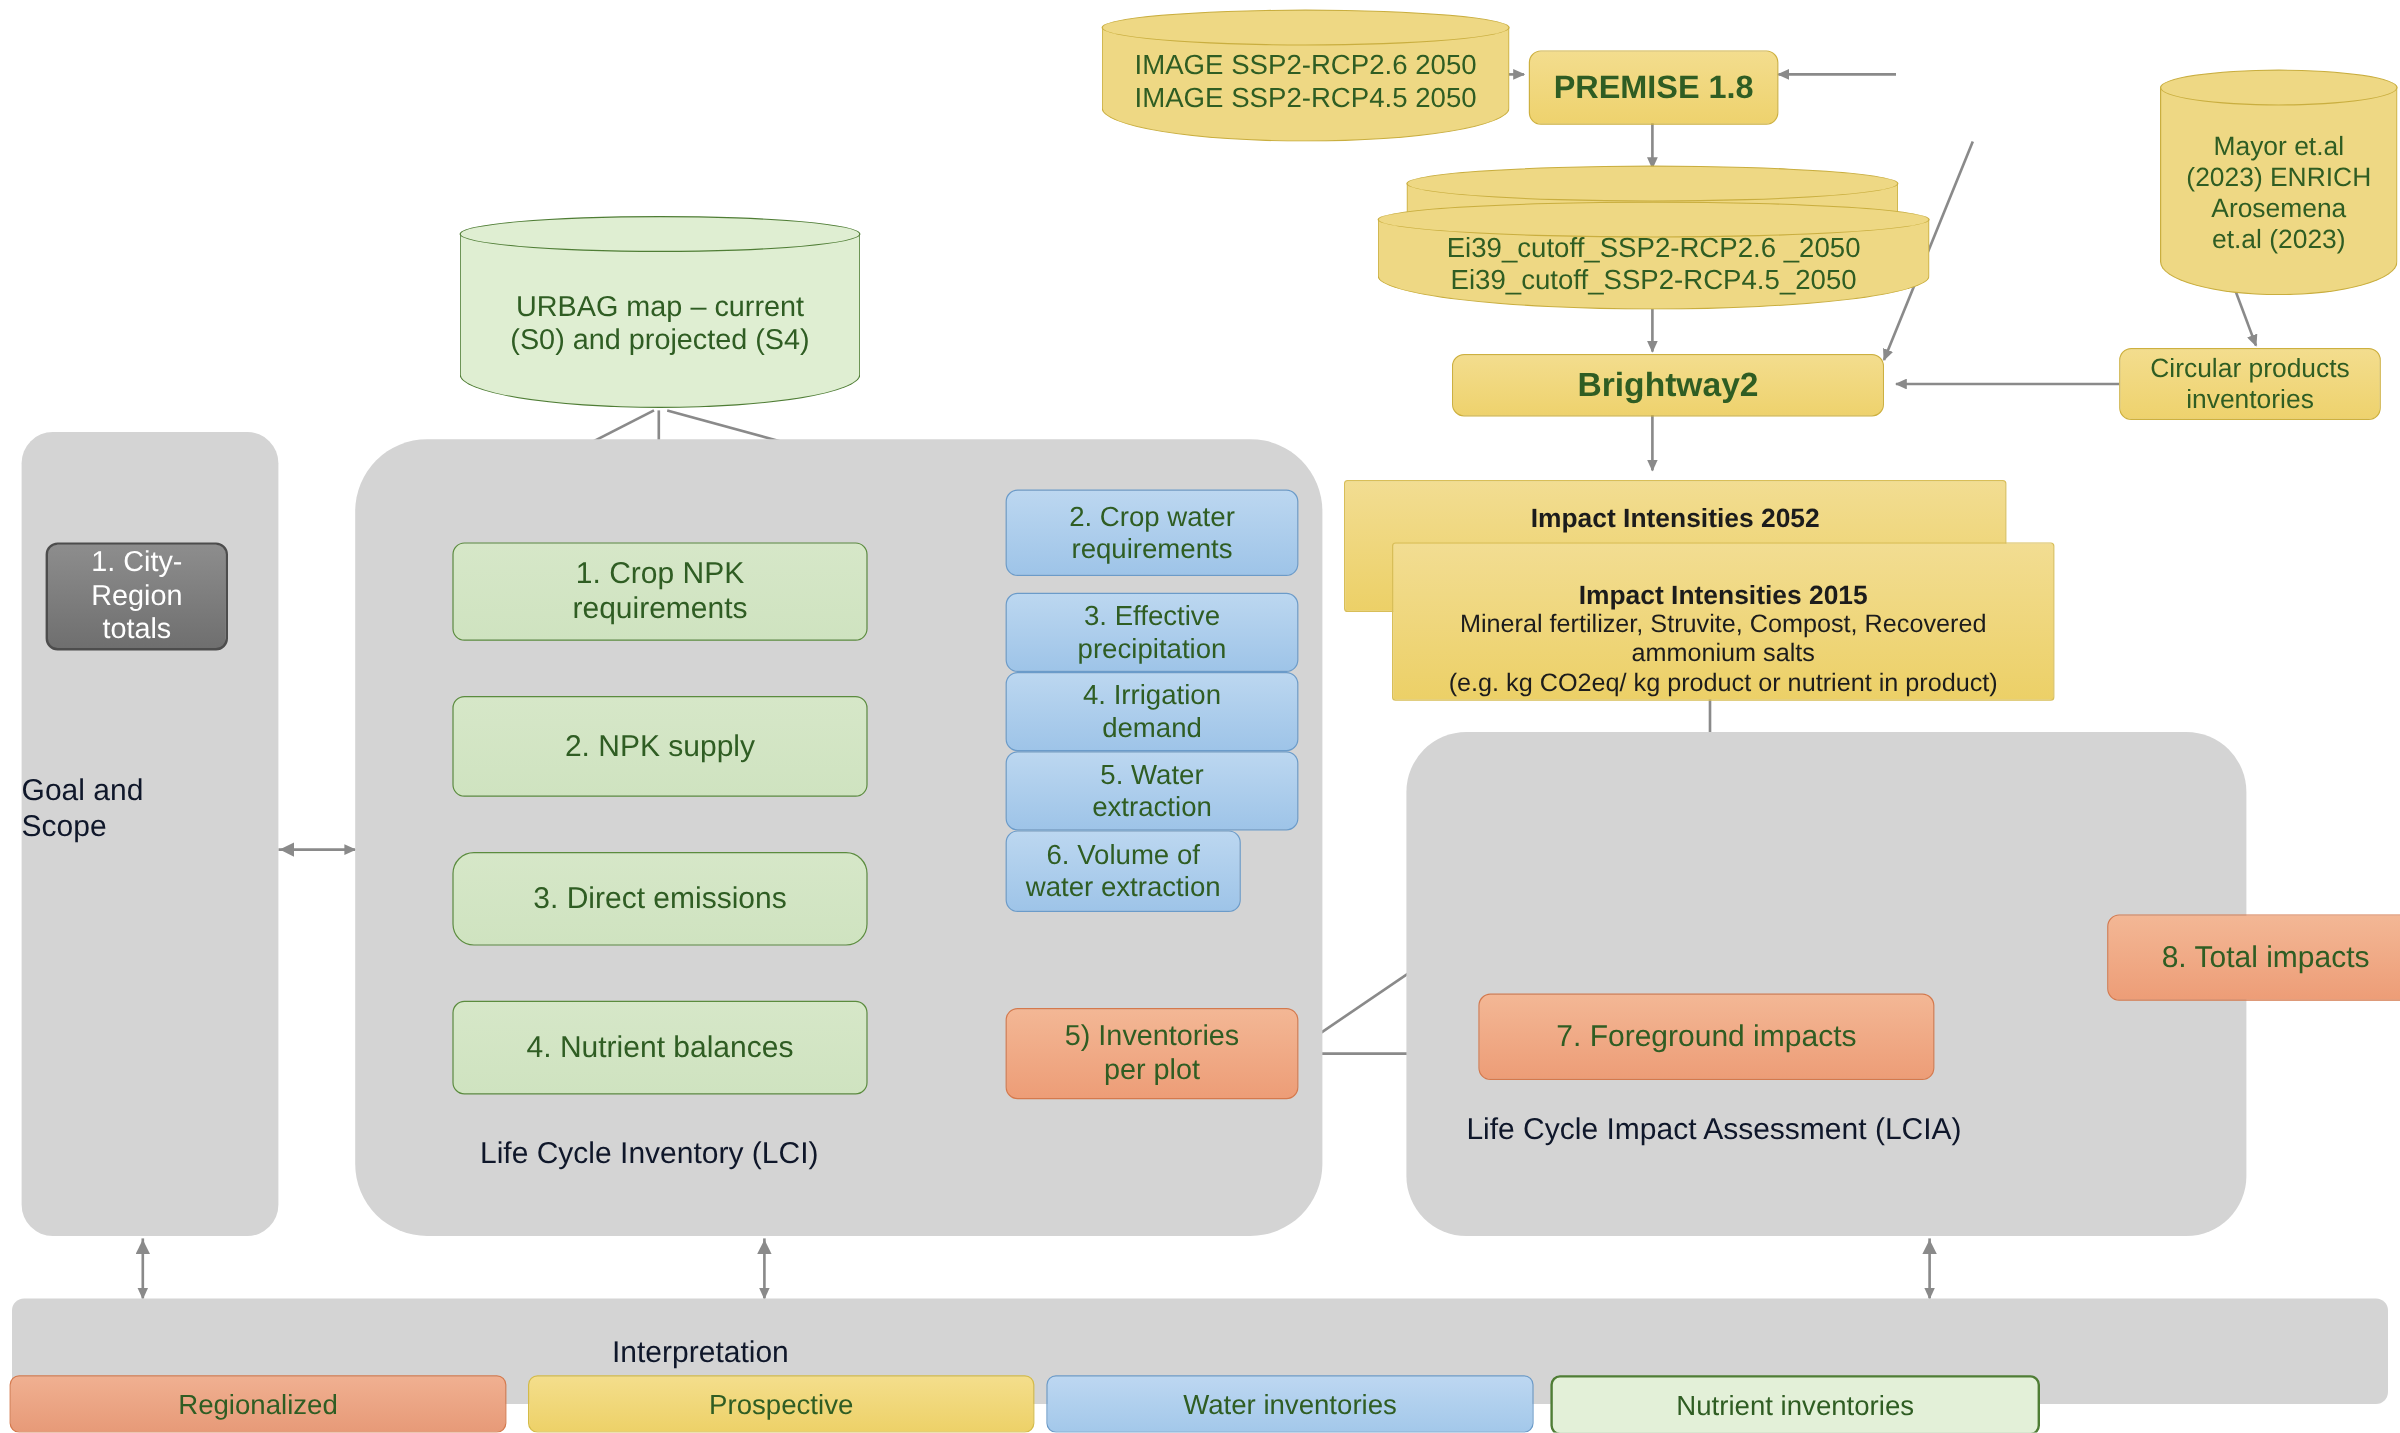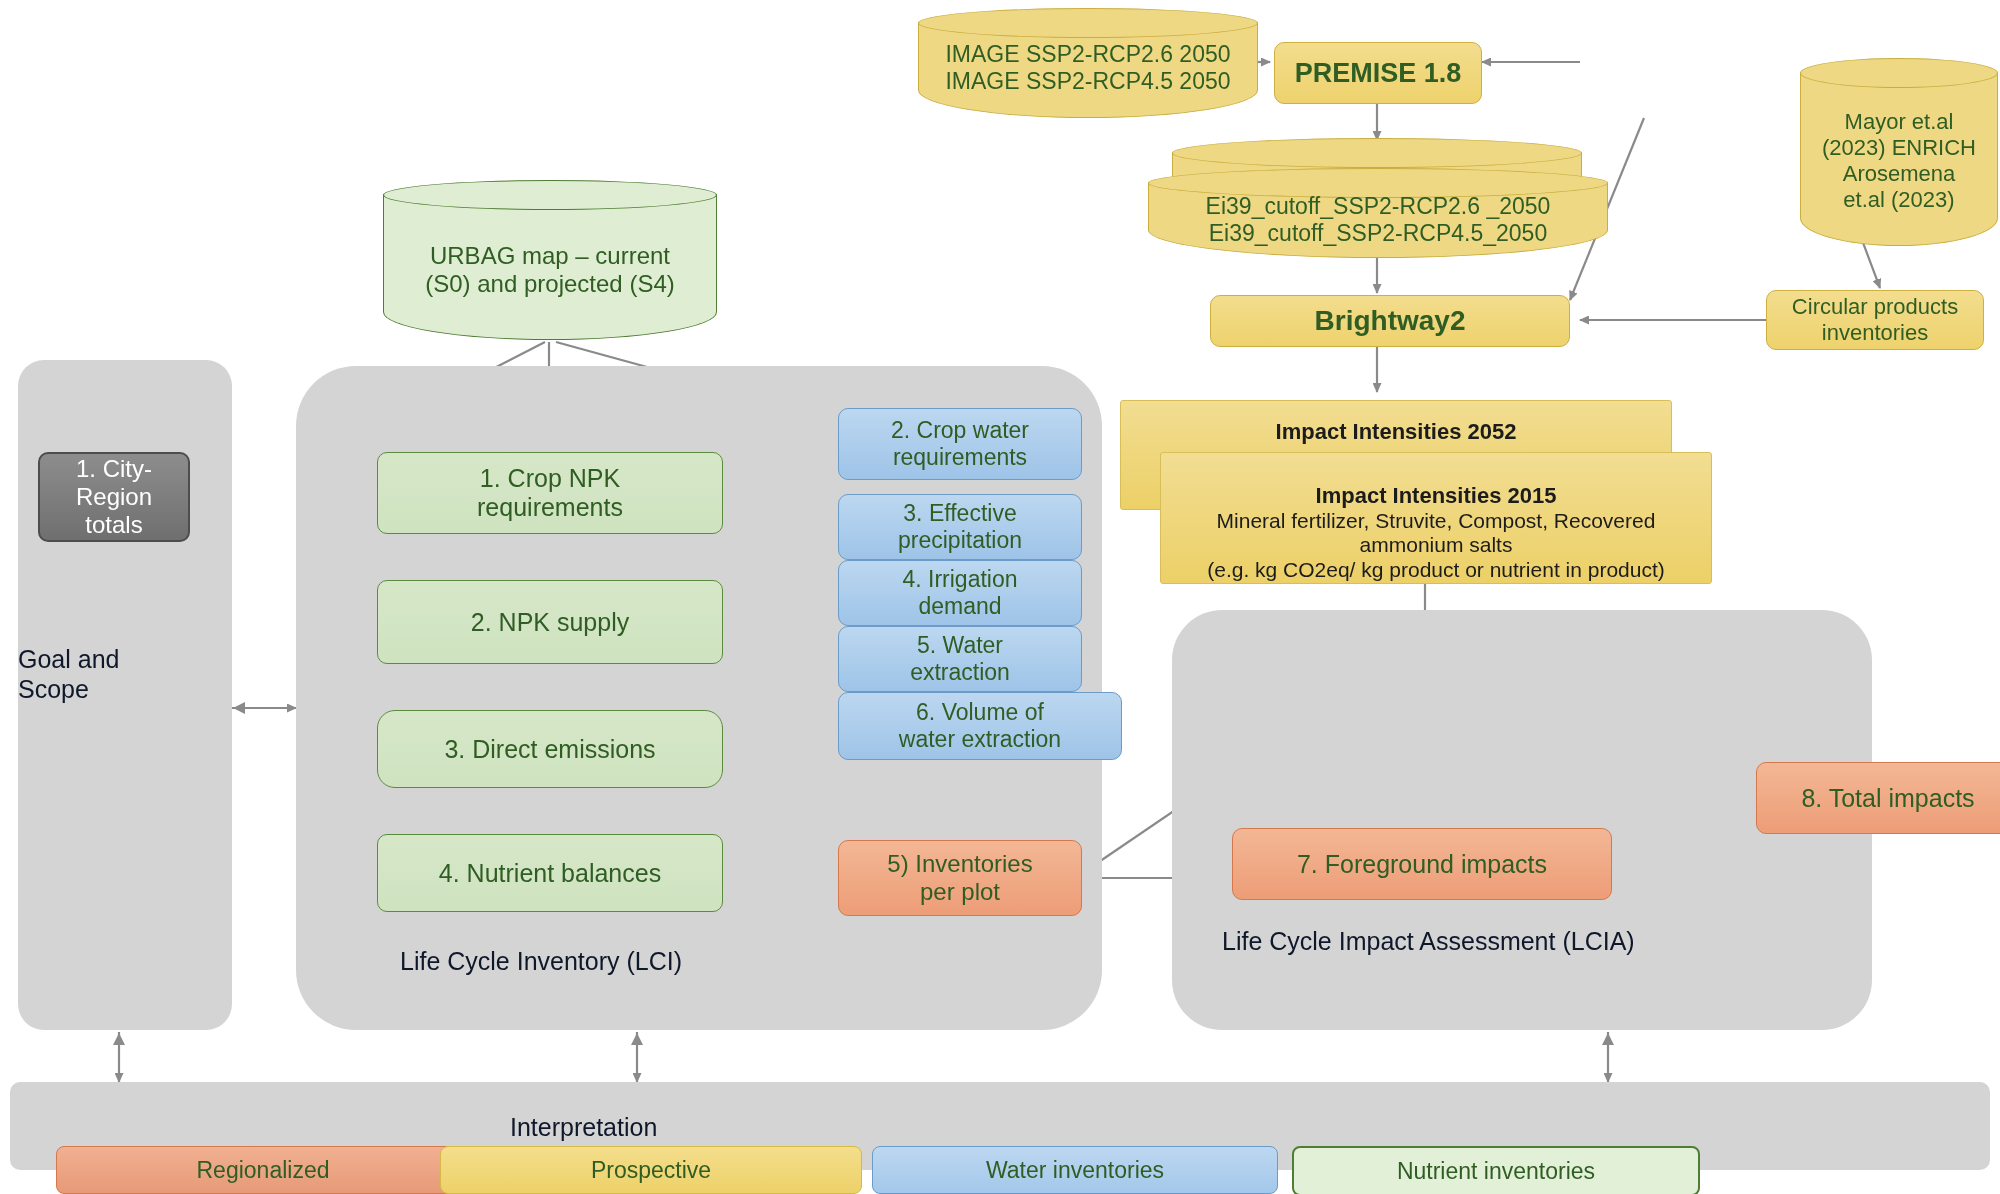--- a/index.html
+++ b/index.html
@@ -28,21 +28,21 @@
   .cyl .body{position:absolute;left:0;right:0;top:14px;bottom:0;border-left:1.6px solid var(--stroke);border-right:1.6px solid var(--stroke);
       background:var(--fill);border-bottom-left-radius:50% 28px;border-bottom-right-radius:50% 28px;border-bottom:1.6px solid var(--stroke);}
   .cyl .top{position:absolute;left:0;right:0;top:0;height:30px;border-radius:50%;background:var(--fill);border:1.6px solid var(--stroke);box-sizing:border-box;}
   .cyl .txt{position:absolute;left:0;right:0;top:0;bottom:0;display:flex;align-items:center;justify-content:center;text-align:center;color:#2f5d23;line-height:1.22;}
 
   .cyl-green{--fill:#dfeed2;--stroke:#4f7d35;}
   .cyl-yellow{--fill:#eed884;--stroke:#c9ae3f;}
 
   
   .legend-item{position:absolute;height:46px;border-radius:8px;display:flex;align-items:center;justify-content:center;color:#2f5d23;font-size:23px;}
-  .lg-orange{background:linear-gradient(180deg,#f0b091 0%,#e79a78 100%);border:1.4px solid #d4794d;margin-left:48px;}
+  .lg-orange{background:linear-gradient(180deg,#f0b091 0%,#e79a78 100%);border:1.4px solid #d4794d;}
   .lg-yellow{background:linear-gradient(180deg,#f4de8c 0%,#edd168 100%);border:1.4px solid #d4bb47;}
   .lg-blue{background:linear-gradient(180deg,#bdd7f1 0%,#a3c8ea 100%);border:1.4px solid #6b9bc9;}
   .lg-green{background:#e3f0d8;border:2px solid #4f7d35;}
 </style>
 </head>
 <body>
 
 <div id="stage">
 
   <svg id="wires" viewBox="0 0 2000 1194">
@@ -244,21 +244,21 @@
       <span class="lbl">4. Irrigation</span>
       <span class="lbl">demand</span>
     </div>
   </div>
   <div class="node box blue" style="left:838px;top:626px;width:244px;height:66px;font-size:23px;">
     <div>
       <span class="lbl">5. Water</span>
       <span class="lbl">extraction</span>
     </div>
   </div>
-  <div class="node box blue" style="left:838px;top:692px;width:284px;height:68px;font-size:23px;text-align:center;">
+  <div class="node box blue" style="left:838px;top:692px;width:196px;height:68px;font-size:23px;text-align:center;">
     <div>
       <span class="lbl">6. Volume of</span>
       <span class="lbl">water extraction</span>
     </div>
   </div>
 
   <div class="node box orange" style="left:838px;top:840px;width:244px;height:76px;font-size:24px;">
     <div>
       <span class="lbl">5) Inventories</span>
       <span class="lbl">per plot</span>

